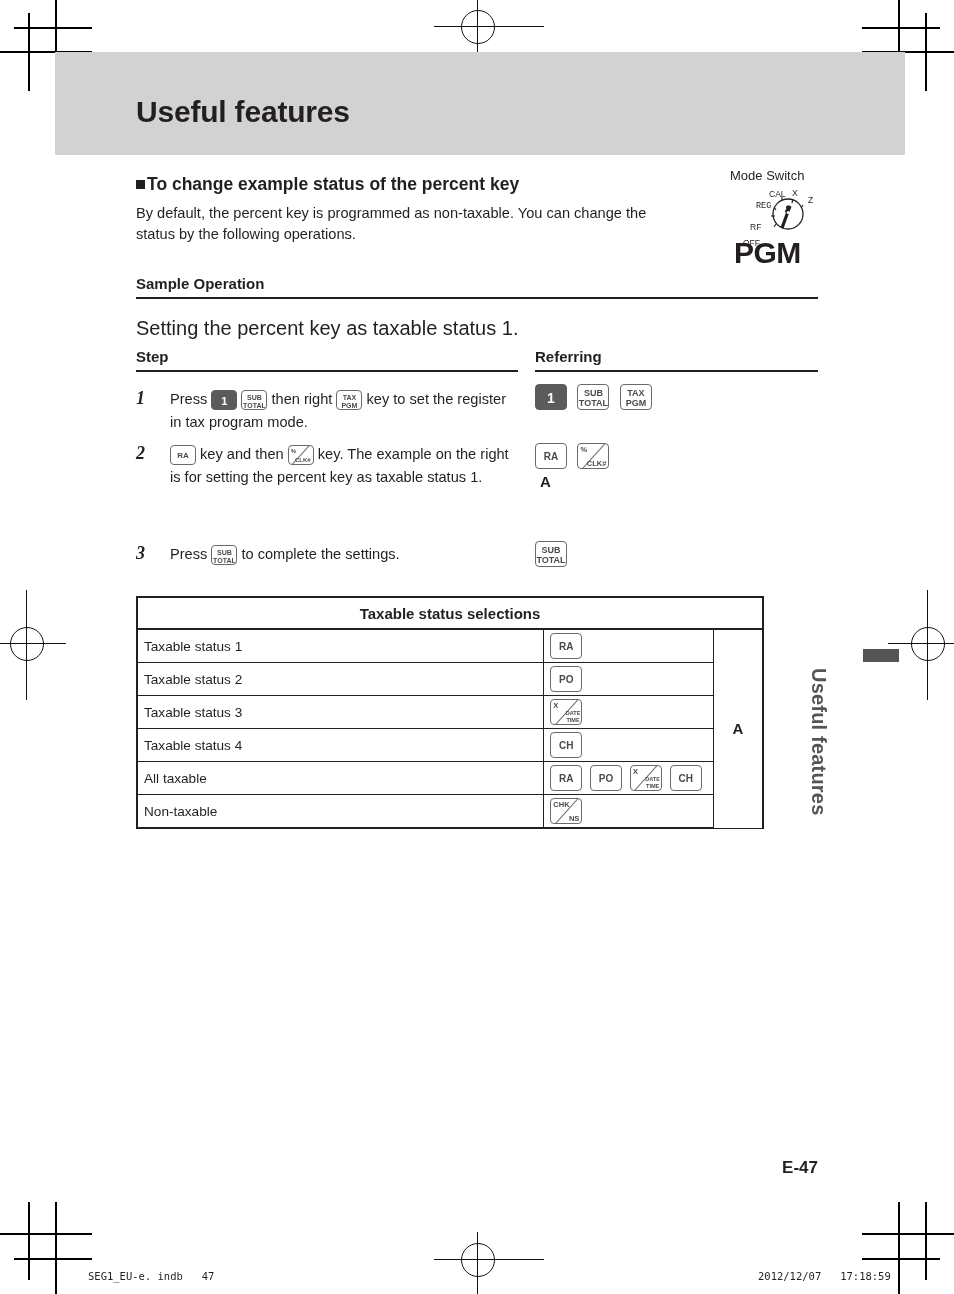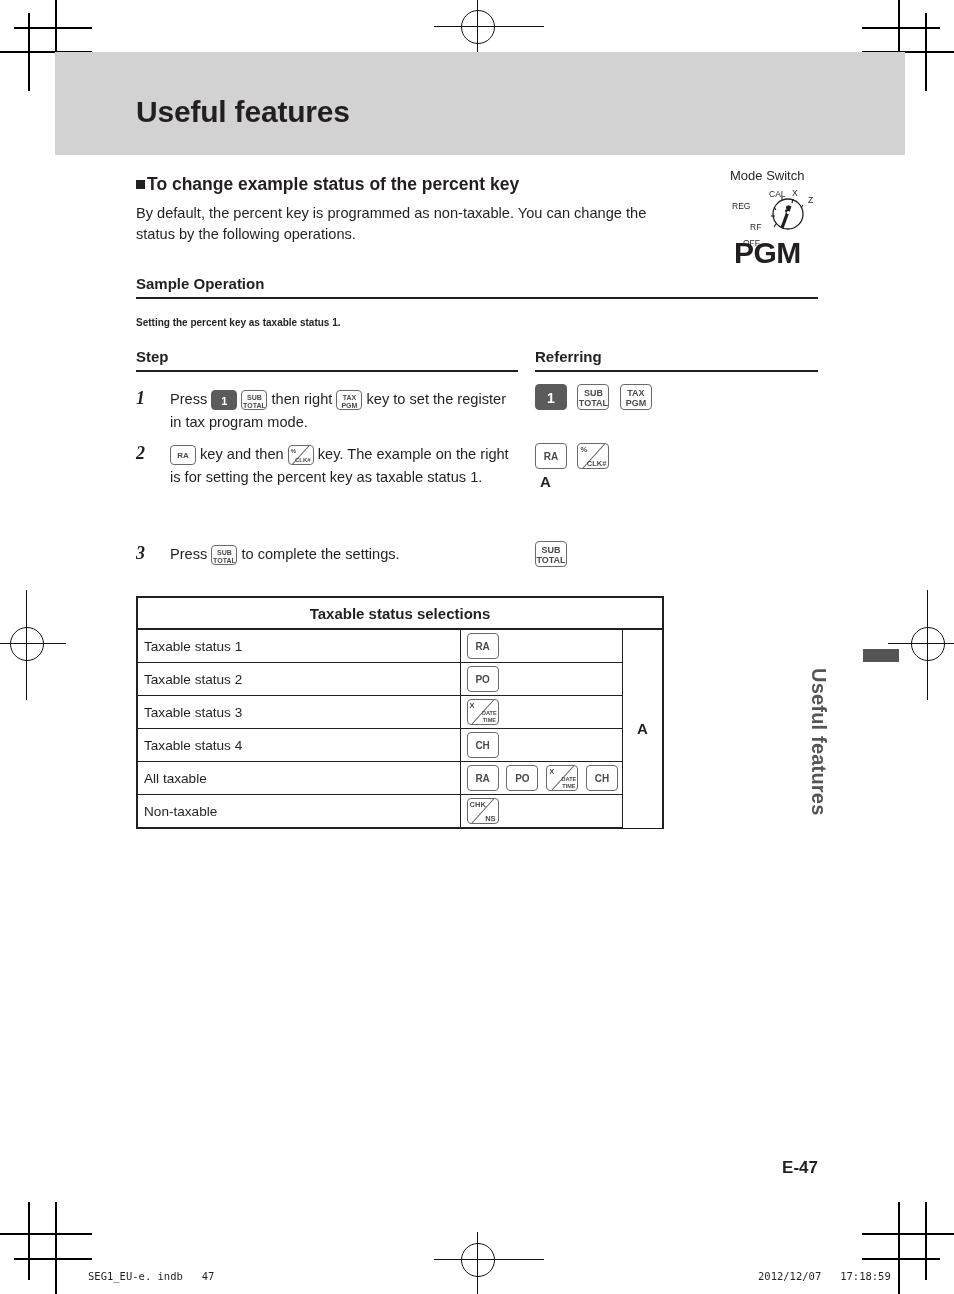--- a/index.html
+++ b/index.html
@@ -117,22 +117,21 @@
     position: absolute;
     left: 136px;
     width: 682px;
     height: 2px;
     background: #231f20;
   }
   .setting-line {
     position: absolute;
     left: 136px;
     top: 317px;
-    font-size: 10px;
-    font-weight: bold;
+    font-size: 20px;
   }
   .col-head-step {
     position: absolute;
     left: 136px;
     top: 348px;
     font-size: 15px;
     font-weight: bold;
   }
   .col-head-op {
     position: absolute;
@@ -247,21 +246,21 @@
   .key.md .tl { font-size: 7.5px; }
   .key.md .br { font-size: 7.5px; }
   .key .br-stack { position: absolute; right: 1px; bottom: 0px; line-height: 6px; text-align: center; }
   .key.md .br-stack { font-size: 5.5px; line-height: 7px; }
 
   
   .tbl {
     position: absolute;
     left: 136px;
     top: 596px;
-    width: 528px;
+    width: 628px;
     border-collapse: collapse;
     font-size: 13.6px;
   }
   .tbl td {
     border: 1px solid #231f20;
     padding: 0;
     vertical-align: middle;
   }
   .tbl .thead-cell {
     text-align: center;
@@ -400,21 +399,21 @@
       <line x1="81" y1="31" x2="80" y2="35"></line>
       <line x1="91" y1="37" x2="89" y2="40"></line>
       <line x1="62" y1="39" x2="64" y2="42"></line>
       <line x1="59" y1="48" x2="63" y2="48"></line>
       <line x1="62" y1="59" x2="64" y2="56"></line>
     </g>
   </svg>
   <div style="position:absolute;font-size:8.5px;color:#231f20;left:57px;top:21px;">CAL</div>
   <div style="position:absolute;font-size:8.5px;color:#231f20;left:80px;top:20px;">X</div>
   <div style="position:absolute;font-size:8.5px;color:#231f20;left:96px;top:27px;">Z</div>
-  <div style="position:absolute;font-size:8.5px;color:#231f20;left:20px;top:33px;">REG</div>
+  <div style="position:absolute;font-size:8.5px;color:#231f20;left:44px;top:33px;font-family:Liberation Mono, monospace;">REG</div>
   <div style="position:absolute;font-size:8.5px;color:#231f20;left:31px;top:43px;margin-top:27px;">OFF</div>
   <div style="position:absolute;font-size:8.5px;color:#231f20;left:38px;top:54px;">RF</div>
   <div class="ms-pgm">PGM</div>
 </div>
 
 <div class="sample-head">Sample Operation</div>
 <div class="rule-full" style="top:297px;"></div>
 <div class="setting-line">Setting the percent key as taxable status 1.</div>
 <div class="col-head-step">Step</div>
 <div class="col-head-op">Referring</div>

